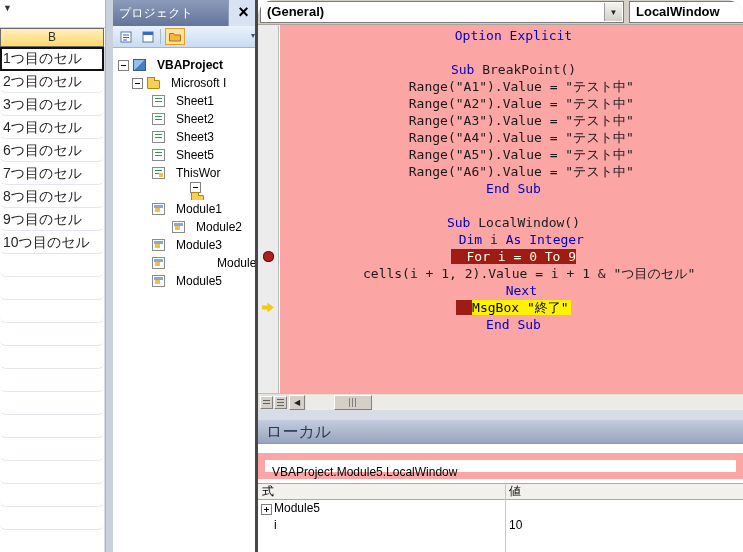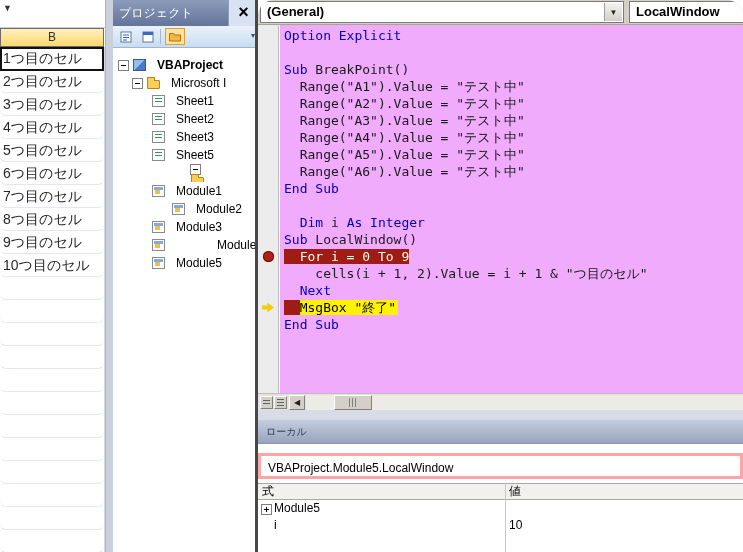--- a/index.html
+++ b/index.html
@@ -58,44 +58,44 @@
   .combo .arrow{position:absolute;right:1px;top:1px;bottom:1px;width:17px;background:linear-gradient(#F4F3F0,#D4D0C8);
       border-left:1px solid #9A9A9A;text-align:center;font-size:8px;line-height:19px;color:#222;font-weight:normal;}
   #combo-object{left:2px;width:364px;}
   #combo-proc{left:371px;width:150px;}
   .code-margin{position:absolute;left:0;top:25px;width:21px;height:368px;background:#ECECEC;
       border-right:1px solid #BDBDBD;box-sizing:border-box;padding-top:2px;}
   .margin-cell{height:17px;display:flex;align-items:center;justify-content:center;}
   .dot{width:11px;height:11px;border-radius:50%;background:#B0201A;box-shadow:inset 0 0 0 1px #70100C;}
   .cur-arrow{width:12px;height:10px;background:#F2CC0C;filter:drop-shadow(0 0 1px #7A6A00);
       clip-path:polygon(0 30%,45% 30%,45% 0,100% 50%,45% 100%,45% 70%,0 70%);}
-  .code-body{position:absolute;left:22px;top:25px;right:0;height:368px;background:#f0abfc;overflow:hidden;
-      font-family:"DejaVu Sans Mono","Liberation Mono",monospace;font-size:13px;padding-top:2px;}
+  .code-body{position:absolute;left:22px;top:25px;right:0;height:368px;background:#fca5a5;overflow:hidden;
+      font-family:"DejaVu Sans Mono","Liberation Mono",monospace;font-size:13px;padding-top:2px;text-align:center;}
   .cline{height:17px;line-height:17px;white-space:pre;padding-left:4px;}
   .kw{color:#0000C0;}
   .pl{color:#1A1A1A;}
   .bp{background:#9E1B16;color:#FFFDE8;}
   .cur{background:#FFF200;color:#000;padding-right:2px;}
   .code-scroll{position:absolute;left:0;top:393px;right:0;height:17px;background:#E4E2DC;border-top:1px solid #BDBDBD;box-sizing:border-box;}
   .view-btn{position:absolute;top:2px;width:13px;height:13px;background:#D4D0C8;border:1px solid;
       border-color:#FFF #808080 #808080 #FFF;display:flex;align-items:center;justify-content:center;box-sizing:border-box;}
   .bars2{width:7px;height:5px;background:repeating-linear-gradient(to bottom,#606060 0,#606060 1px,transparent 1px,transparent 3px);}
   .bars3{width:7px;height:8px;background:repeating-linear-gradient(to bottom,#606060 0,#606060 1px,transparent 1px,transparent 3px);}
   .scroll-left{position:absolute;left:31px;top:1px;width:16px;height:15px;background:#D4D0C8;border:1px solid;
       border-color:#FFF #808080 #808080 #FFF;font-size:8px;line-height:13px;text-align:center;color:#222;box-sizing:border-box;}
   .scroll-track{position:absolute;left:48px;right:0;top:1px;height:15px;background:#EDEBE5;}
   .scroll-thumb{position:absolute;left:28px;top:0;width:38px;height:15px;background:#D4D0C8;border:1px solid;
       border-color:#FFF #808080 #808080 #FFF;display:flex;align-items:center;justify-content:center;box-sizing:border-box;}
   .grip{width:8px;height:9px;background:repeating-linear-gradient(to right,#808080 0,#808080 1px,transparent 1px,transparent 3px);}
   .code-gap{position:absolute;left:0;top:410px;right:0;height:10px;background:#D7DCE6;}
   
   #locals{position:absolute;left:258px;top:420px;width:485px;height:132px;background:#fff;overflow:hidden;}
   .loc-title{position:absolute;left:0;top:0;right:0;height:24px;background:linear-gradient(#C4CDDE,#98A4BE);
-      font-size:10px;color:#2E3A55;line-height:24px;padding-left:8px;border-bottom:1px solid #8C98B4;box-sizing:border-box;}
-  .loc-context{position:absolute;left:0;top:33px;right:0;height:26px;background:#fff;border:3px solid #fca5a5;
+      font-size:16px;color:#2E3A55;line-height:24px;padding-left:8px;border-bottom:1px solid #8C98B4;box-sizing:border-box;}
+  .loc-context{position:absolute;left:0;top:33px;right:0;height:26px;background:#fff;border:7px solid #fca5a5;
       box-sizing:border-box;font-size:12px;line-height:24px;padding-left:7px;color:#000;}
   .loc-grid{position:absolute;left:0;top:63px;right:0;bottom:0;}
   .loc-head{height:17px;background:#F2F1EE;border-top:1px solid #A8A8A8;border-bottom:1px solid #A8A8A8;
       position:relative;font-size:12px;line-height:15px;box-sizing:border-box;}
   .h-exp{position:absolute;left:4px;}
   .h-val{position:absolute;left:251px;}
   .loc-divider{position:absolute;left:247px;top:0;width:1px;bottom:0;background:#C8C8C8;}
   .loc-rows{position:relative;}
   .loc-row{height:17px;position:relative;font-size:12px;line-height:17px;}
   .pbox{position:absolute;left:3px;top:4px;}
@@ -110,21 +110,20 @@
   <div id="excel">
     <div class="top-strip">
       <span class="name-arrow">▼</span>
     </div>
     <div class="col-header">B</div>
     <div class="xgrid">
         <div class="xrow">1つ目のセル</div>
         <div class="xrow">2つ目のセル</div>
         <div class="xrow">3つ目のセル</div>
         <div class="xrow">4つ目のセル</div>
-        <div class="xrow">5つ目のセル</div>
         <div class="xrow">6つ目のセル</div>
         <div class="xrow">7つ目のセル</div>
         <div class="xrow">8つ目のセル</div>
         <div class="xrow">9つ目のセル</div>
         <div class="xrow">10つ目のセル</div>
         <div class="xrow"></div>
         <div class="xrow"></div>
         <div class="xrow"></div>
         <div class="xrow"></div>
         <div class="xrow"></div>
@@ -185,20 +184,24 @@
           <span class="tree-icon icon-sheet"></span>
           <span class="tlabel">Sheet2</span>
         </div>
         <div class="titem" style="padding-left: 35px; text-align: center;">
           <span class="tree-icon icon-sheet"></span>
           <span class="tlabel">Sheet3</span>
         </div>
         <div class="titem" style="padding-left: 35px;">
           <span class="tree-icon icon-sheet"></span>
           <span class="tlabel">Sheet5</span>
+        </div>
+        <div class="titem" style="padding-left: 35px;">
+          <span class="tree-icon icon-workbook"></span>
+          <span class="tlabel">ThisWor</span>
         </div>
         <div class="titem" style="padding-left: 19px; flex-direction: column;">
           <span class="ebox"></span>
           <span class="tree-icon icon-folder"></span>
           <span class="tlabel">標準モジュ</span>
         </div>
         <div class="titem" style="padding-left: 35px;">
           <span class="tree-icon icon-module"></span>
           <span class="tlabel">Module1</span>
         </div>
@@ -263,22 +266,22 @@
         <div class="cline"></div>
         <div class="cline"><span class="kw">Sub </span><span class="pl">BreakPoint()</span></div>
         <div class="cline"><span class="pl">  Range("A1").Value = "テスト中"</span></div>
         <div class="cline"><span class="pl">  Range("A2").Value = "テスト中"</span></div>
         <div class="cline"><span class="pl">  Range("A3").Value = "テスト中"</span></div>
         <div class="cline"><span class="pl">  Range("A4").Value = "テスト中"</span></div>
         <div class="cline"><span class="pl">  Range("A5").Value = "テスト中"</span></div>
         <div class="cline"><span class="pl">  Range("A6").Value = "テスト中"</span></div>
         <div class="cline"><span class="kw">End Sub</span></div>
         <div class="cline"></div>
+        <div class="cline"><span class="kw">Sub </span><span class="pl">LocalWindow()</span></div>
         <div class="cline"><span class="pl">  </span><span class="kw">Dim</span><span class="pl"> i </span><span class="kw">As</span><span class="pl"> </span><span class="kw">Integer</span></div>
-        <div class="cline"><span class="kw">Sub </span><span class="pl">LocalWindow()</span></div>
         <div class="cline"><span class="bp">  For i = 0 To 9</span></div>
         <div class="cline"><span class="pl">    cells(i + 1, 2).Value = i + 1 &amp; "つ目のセル"</span></div>
         <div class="cline"><span class="pl">  </span><span class="kw">Next</span></div>
         <div class="cline"><span class="bp">  </span><span class="cur">MsgBox "終了"</span></div>
         <div class="cline"><span class="kw">End Sub</span></div>
       </div>
     <div class="code-scroll">
       <div class="view-btn" style="left:2px;">
         <span class="bars2"></span>
       </div>

